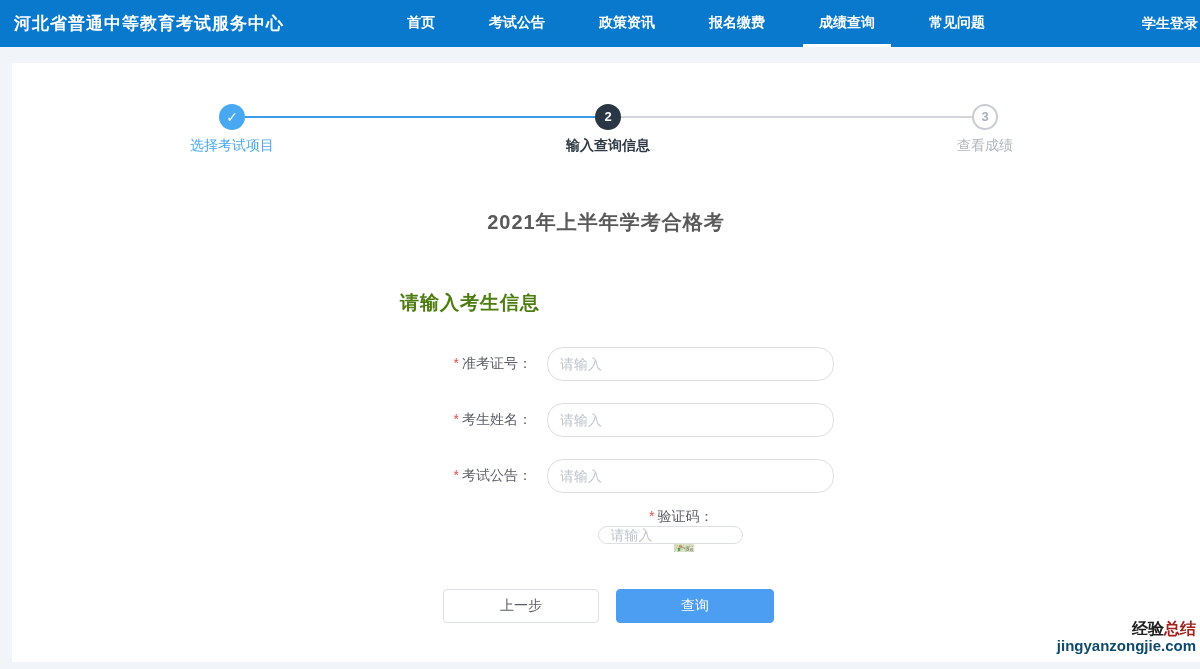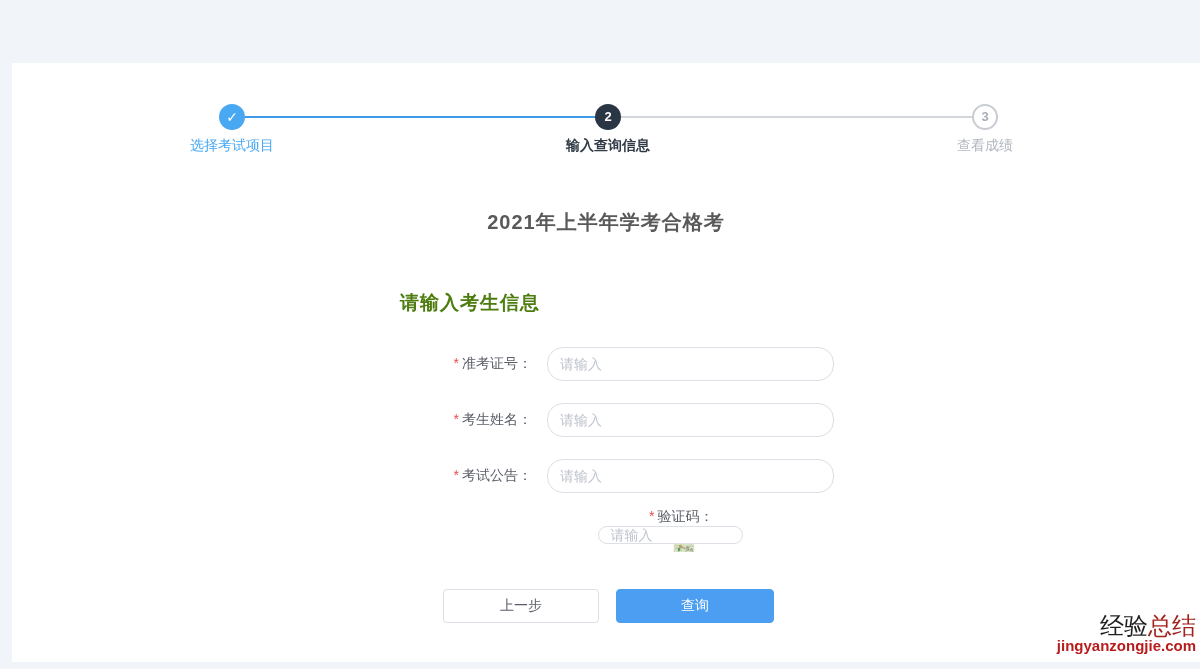--- a/index.html
+++ b/index.html
@@ -47,30 +47,42 @@
   .captcha-img { width:112px; height:44px; margin-left:27px; cursor:pointer; display:block; }
 
   
   .btn-row { position:absolute; left:431px; top:526px; display:flex; }
   .btn { height:34px; border-radius:4px; font-size:14px; cursor:pointer; font-family:"Liberation Sans","DejaVu Sans",sans-serif; }
   .btn-prev { width:156px; background:#ffffff; border:1px solid #dcdfe6; color:#5a5e66; }
   .btn-submit { width:158px; background:#4c9ef2; border:1px solid #4c9ef2; color:#ffffff; margin-left:17px; }
 
   
   .watermark { position:absolute; right:4px; bottom:8px; text-align:right; line-height:1.05; }
-  .wm-line1 { font-size:24px; font-weight:normal; }
+  .wm-line1 { font-size:16px; font-weight:bold; }
   .wm-p1 { color:#1f1f1f; }
   .wm-p2 { color:#a2221d; }
-  .wm-line2 { font-size:15px; font-weight:bold; color:#b91c1c; }
+  .wm-line2 { font-size:15px; font-weight:bold; color:#0c4a6e; }
 </style>
 </head>
 <body>
 
 <div class="page">
 
+  <div class="header">
+    <div class="site-title">河北省普通中等教育考试服务中心</div>
+    <div class="nav">
+      <div class="nav-item">首页</div>
+      <div class="nav-item">考试公告</div>
+      <div class="nav-item">政策资讯</div>
+      <div class="nav-item">报名缴费</div>
+      <div class="nav-item active">成绩查询</div>
+      <div class="nav-item">常见问题</div>
+    </div>
+    <div class="login-link">学生登录</div>
+  </div>
 
   <div class="card">
 
     <div class="steps">
       <div class="connector c1"></div>
       <div class="connector c2"></div>
       <div class="step-circle done">✓</div>
       <div class="step-circle current">2</div>
       <div class="step-circle pending">3</div>
       <div class="step-label done">选择考试项目</div>

